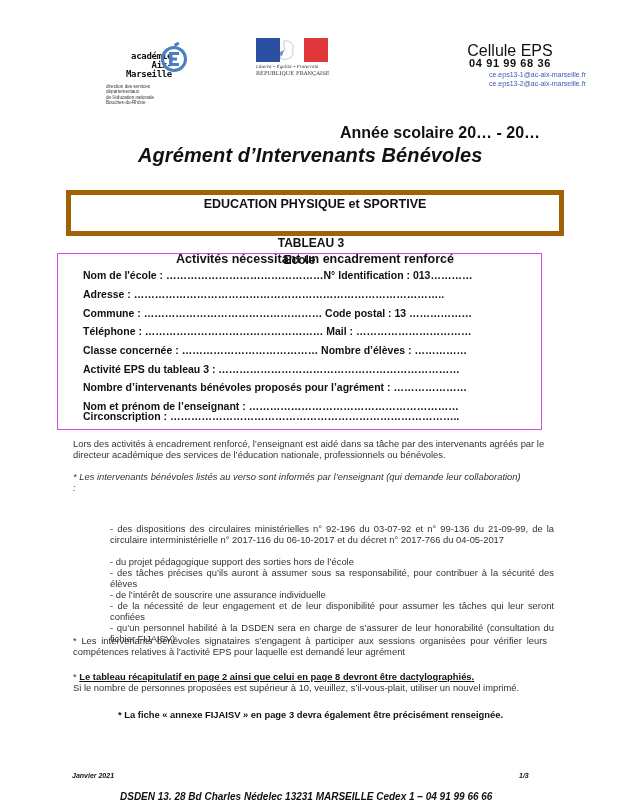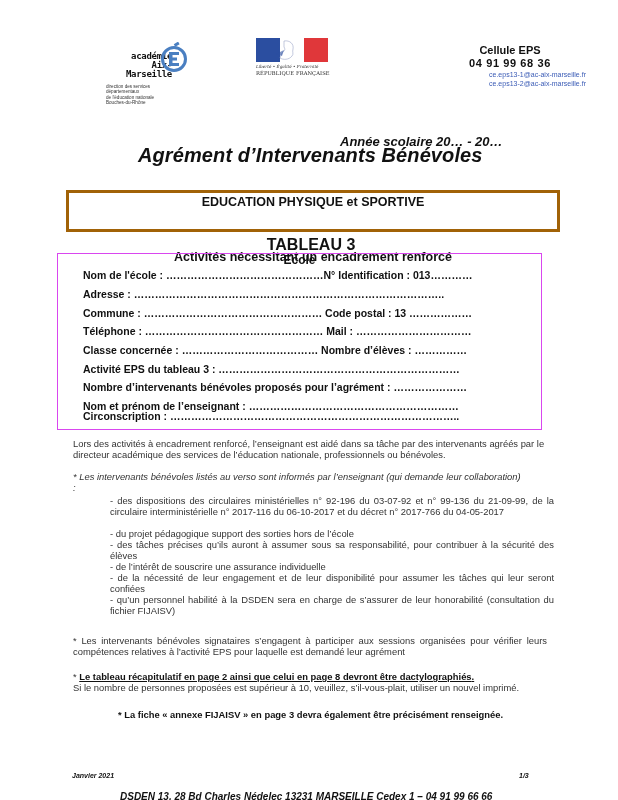--- a/index.html
+++ b/index.html
@@ -16,39 +16,39 @@
 
   .rf { left:256px; top:38px; width:80px; height:48px; }
   .rf .flag { position:absolute; left:0; top:0; width:72px; height:24px; display:flex; }
   .rf .flag .b { width:24px; background:#2b4ea0; }
   .rf .flag .w { width:24px; background:#fff; position:relative; }
   .rf .flag .r { width:24px; background:#e0373a; }
   .rf .motto { position:absolute; left:0; top:26px; font-family:"DejaVu Serif", serif; font-style:italic; font-size:4.2px; color:#333; white-space:nowrap; }
   .rf .rep { position:absolute; left:0; top:32px; font-family:"DejaVu Serif", serif; font-size:5.2px; color:#222; white-space:nowrap; letter-spacing:0.1px; }
 
   .cellule { left:430px; top:44px; width:160px; text-align:center; }
-  .cellule .c1 { font-size:11px; font-weight:bold; line-height:13px; }
+  .cellule .c1 { font-size:16px; font-weight:normal; line-height:13px; }
   .cellule .c2 { font-size:11px; font-weight:bold; line-height:13px; letter-spacing:0.6px; }
   .cellule .mail { font-size:7px; color:#3a5bb5; line-height:9px; text-align:right; padding-right:4px; }
 
-  .annee { left:340px; top:134px; font-size:13px; font-weight:bold; font-style:italic; }
+  .annee { left:340px; top:124px; font-size:16px; font-weight:bold; }
   .titre { left:138px; top:144px; font-size:20px; font-weight:bold; font-style:italic; letter-spacing:0.1px; }
 
-  .box1 { left:66px; top:190px; width:488px; height:36px; border:3px solid #a16207; text-align:center; }
+  .box1 { left:66px; top:190px; width:488px; height:36px; border:5px solid #a16207; text-align:center; }
   .box1 .l1 { font-size:12.5px; font-weight:bold; line-height:15px; margin-top:2px; }
   .box1 .l2 { font-size:12.5px; font-weight:bold; line-height:15px;margin-top:40px; }
 
-  .tableau { left:66px; top:236px; width:490px; text-align:center; font-size:16px; font-weight:bold; }
+  .tableau { left:66px; top:236px; width:490px; text-align:center; font-size:12px; font-weight:bold; }
   .box2 { left:57px; top:253px; width:483px; height:175px; border:1px solid #d946ef; }
   .box2 .ecole { position:absolute; left:0; top:0; width:100%; text-align:center; font-size:12px; font-weight:bold; line-height:12px; }
   .box2 .row { position:absolute; left:25px; font-size:10.5px; font-weight:bold; white-space:nowrap; }
 
   .para { left:73px; font-size:9.4px; color:#333; line-height:11px; }
   .para.j { text-align:justify; }
-  .ind { left:110px; width:444px; font-size:9.4px; color:#333; line-height:11px; text-align:justify; }
+  .ind { left:110px; width:444px; font-size:9.4px; color:#333; line-height:11px; text-align:justify;margin-top:28px; }
   .bold-u { font-weight:bold; text-decoration:underline; color:#111; }
   .bold { font-weight:bold; color:#111;margin-left:45px; }
 
   .footer-addr { left:120px; top:791px; font-size:10px; font-weight:bold; font-style:italic; }
   .janv { left:72px; top:772px; font-size:7px; font-weight:bold; font-style:italic; }
   .page { left:519px; top:772px; font-size:7px; font-weight:bold; font-style:italic; }
 </style>
 </head>
 <body>
 

